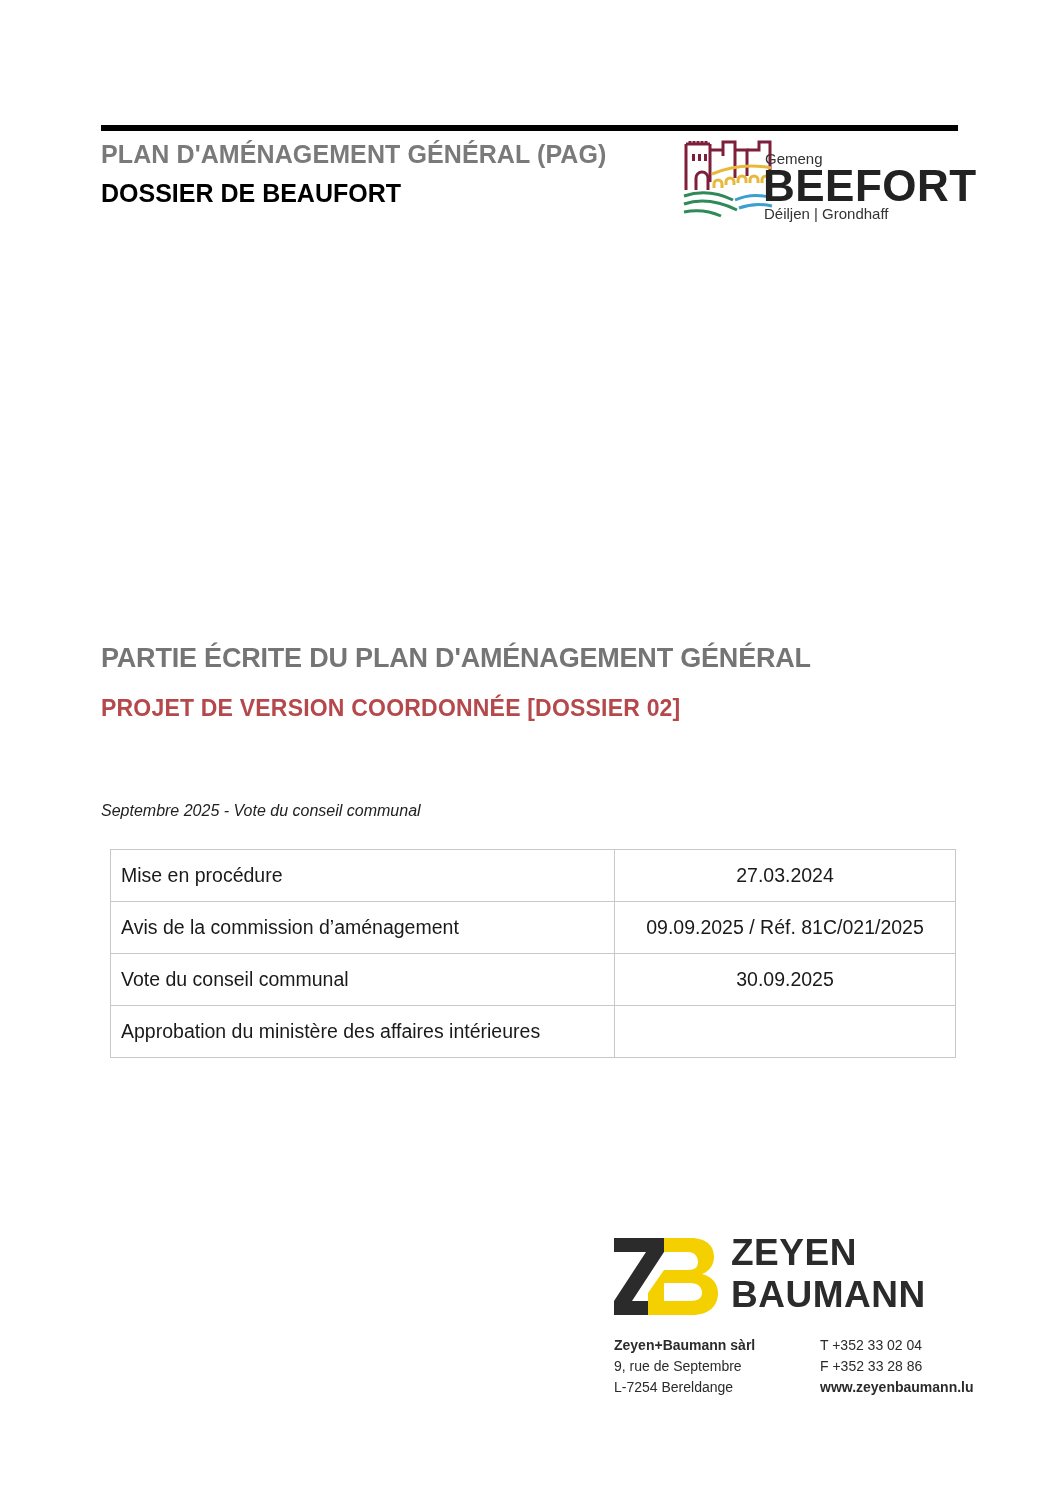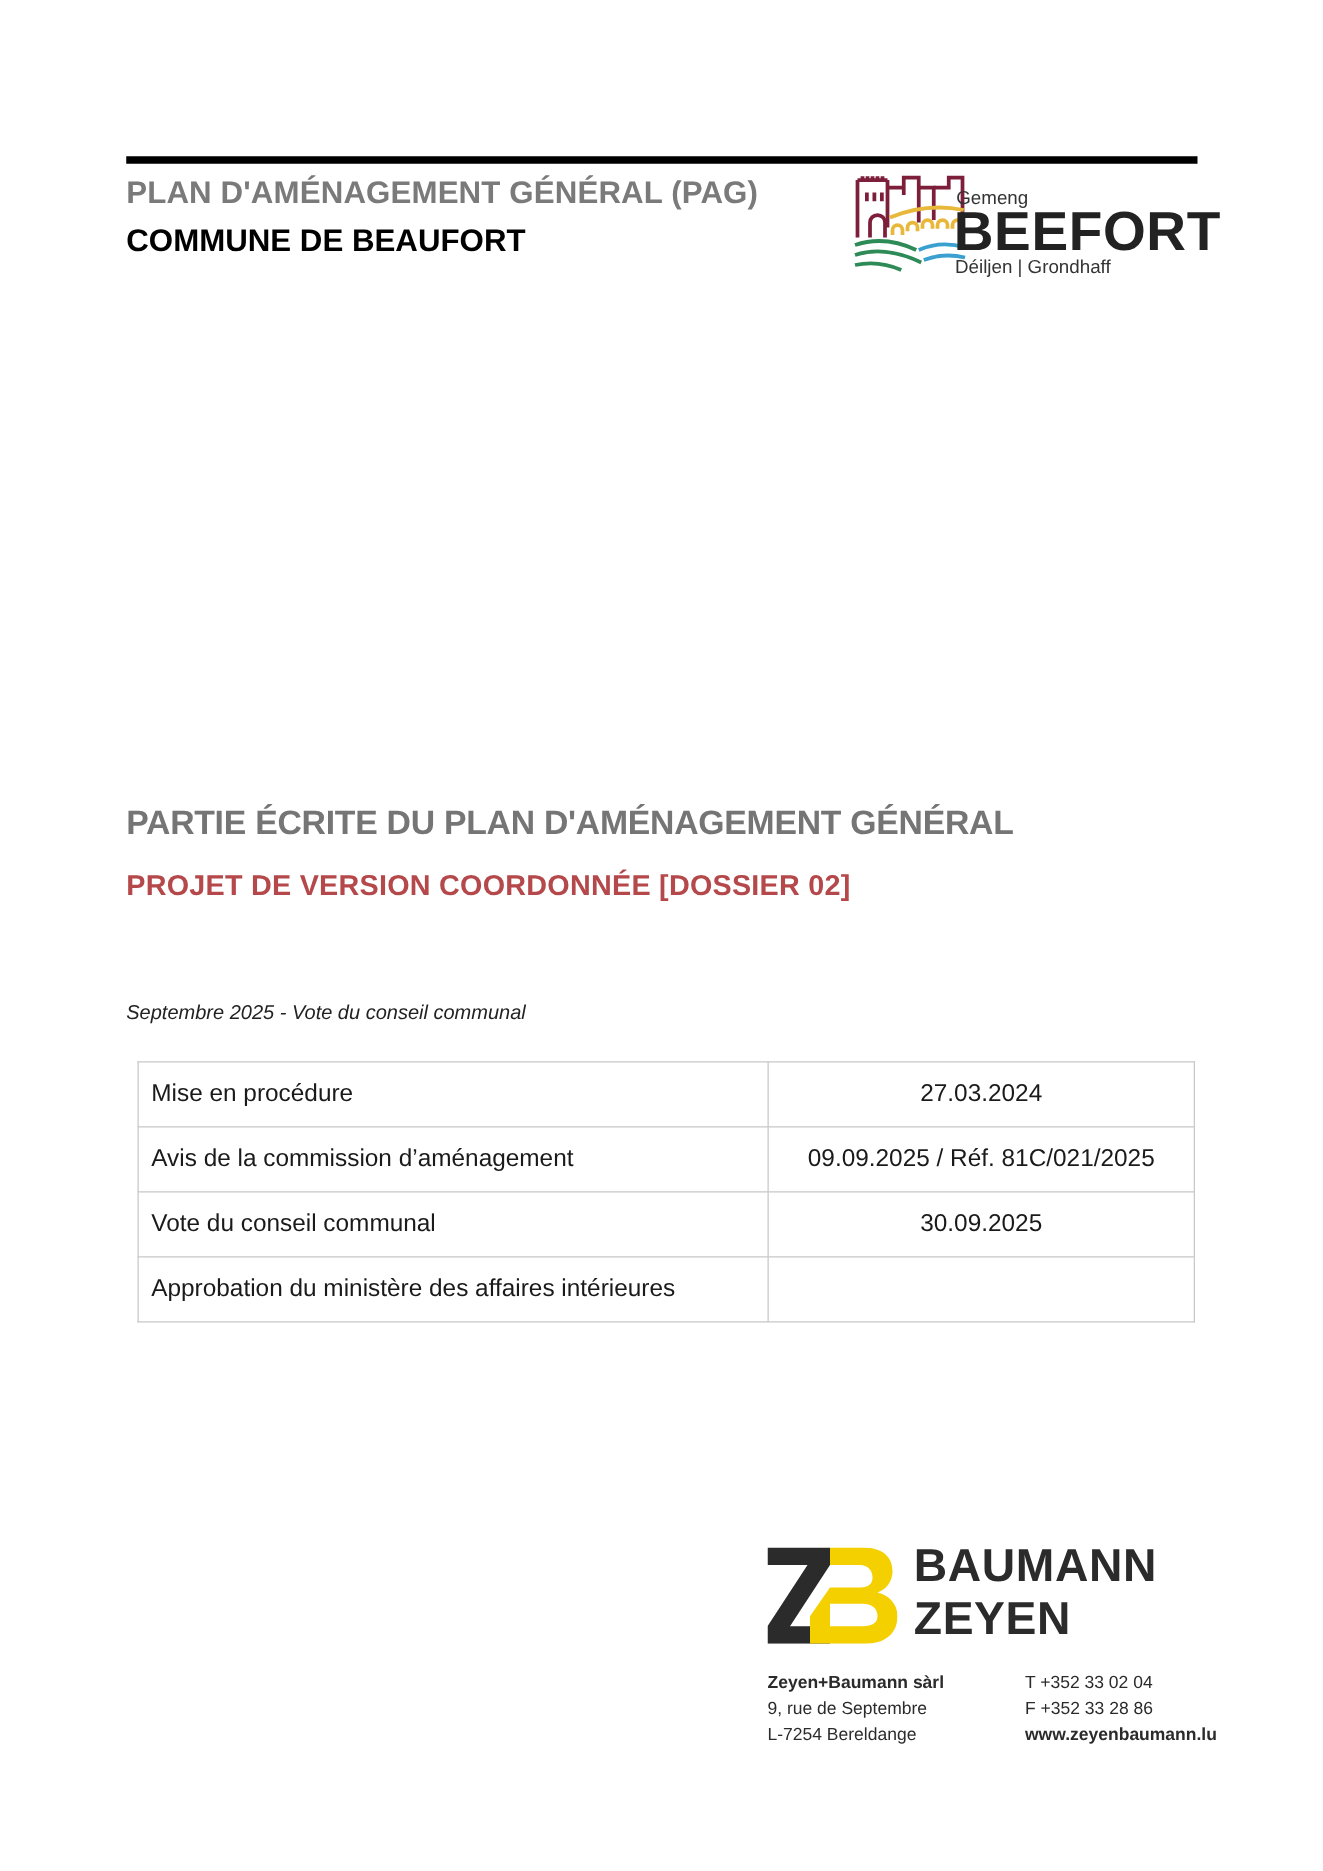--- a/index.html
+++ b/index.html
@@ -99,21 +99,21 @@
   }
   .contact-left { left: 614px; top: 1335px; }
   .contact-right { left: 820px; top: 1335px; }
   .bold { font-weight: bold; }
 </style>
 </head>
 <body>
 
 <div class="abs top-rule"></div>
 <div class="abs hdr-line1">PLAN D'AMÉNAGEMENT GÉNÉRAL (PAG)</div>
-<div class="abs hdr-line2">COMMUNE DE BEAUFORT</div>
+<div class="abs hdr-line2">DOSSIER DE BEAUFORT</div>
 
 <div class="abs beefort-logo">
   <svg width="90" height="80" viewBox="0 0 90 80">
 
     <g fill="none" stroke="#7d1f3a" stroke-width="3">
       <path d="M3 52 V6 M3 6 h4 v-3 m0 3 h4 v-3 m0 3 h4 v-3 m0 3 h4 v-3 m0 3 h4 v-3 m0 3 h4"></path>
       <path d="M27 6 V44"></path>
       <path d="M27 12 H40 V18 M40 12 V4 H52 V40"></path>
       <path d="M52 12 H64 V38"></path>
       <path d="M64 12 H76 V4 H87 V38"></path>
@@ -182,22 +182,22 @@
   <svg width="104" height="77" viewBox="0 0 104 77">
 
     <polygon points="0,0 50,0 50,14 18,63 50,63 50,77 0,77 0,63 32,14 0,14" fill="#2b2b2b"></polygon>
 
     <path d="M50 0 H76 C95 0 100 10 100 19 C100 28 94 34 88 36 C97 38 104 45 104 55 C104 68 95 77 78 77 H50 V63 H76 C84 63 88 60 88 55 C88 49 84 45 76 45 H62 V32 H74 C81 32 84 29 84 24 C84 18 80 14 74 14 H50 Z" fill="#f5d000"></path>
 
     <polygon points="42,77 50,77 50,45 62,45 62,32 50,32 34,55 34,77" fill="#f5d000"></polygon>
   </svg>
 </div>
 <div class="abs zb-name">
+  <div>ZEYEN</div>
   <div>BAUMANN</div>
-  <div>ZEYEN</div>
 </div>
 
 <div class="abs contact-col contact-left">
   <div class="bold">Zeyen+Baumann sàrl</div>
   <div>9, rue de Septembre</div>
   <div>L-7254 Bereldange</div>
 </div>
 <div class="abs contact-col contact-right">
   <div>T +352 33 02 04</div>
   <div>F +352 33 28 86</div>

